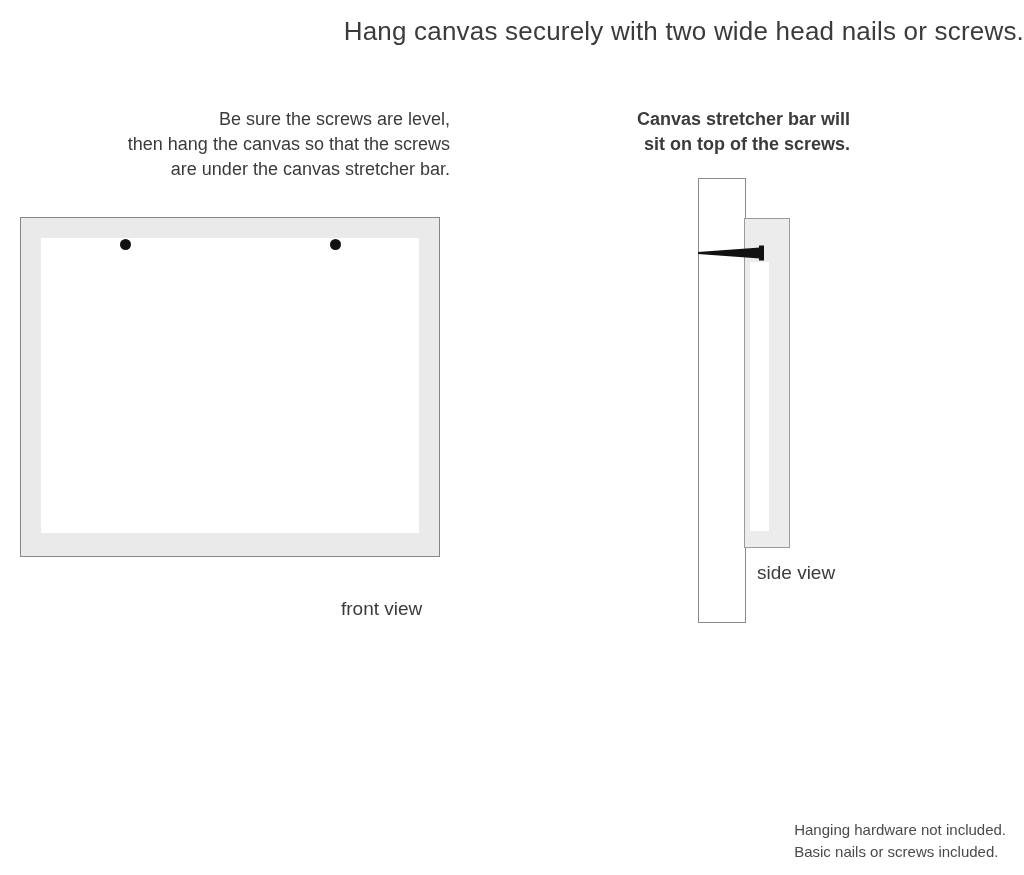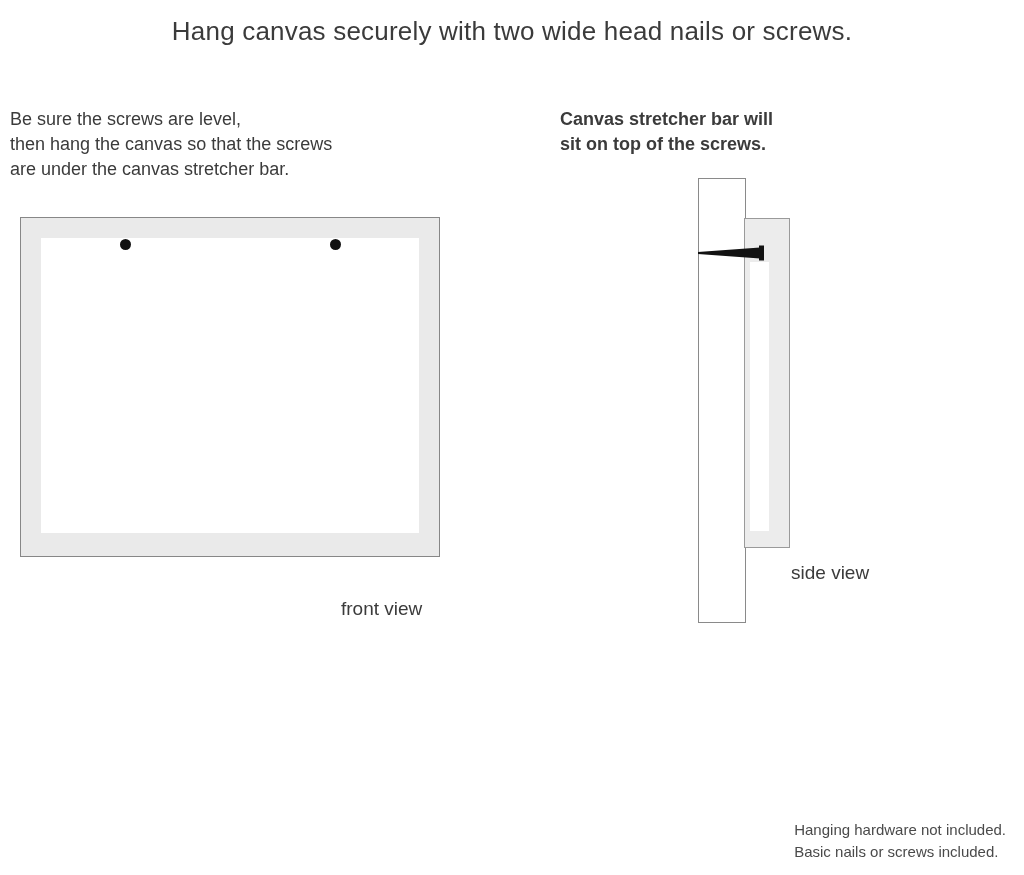--- a/index.html
+++ b/index.html
@@ -16,34 +16,34 @@
     color: #3a3a3a;
     -webkit-font-smoothing: antialiased;
   }
 
   
   #title {
     position: absolute;
     left: 0;
     top: 16px;
     width: 1024px;
-    text-align: center;
+    text-align: right;
     font-size: 26px;
     font-weight: 400;
     letter-spacing: 0.2px;
     color: #3b3b3b;
     white-space: nowrap;
   }
 
   
   .caption {
     position: absolute;
     font-size: 18px;
     line-height: 25px;
-    text-align: left;
+    text-align: right;
     color: #3b3b3b;
   }
   #caption-front {
     left: 10px;
     top: 107px;
     width: 440px;
   }
   #caption-side {
     left: 560px;
     top: 107px;
@@ -53,21 +53,21 @@
   .caption .cap-line { display: block; white-space: nowrap; }
 
   
   .view-label {
     position: absolute;
     font-size: 19px;
     color: #3b3b3b;
     white-space: nowrap;
   }
   #label-front-view { left: 341px; top: 561px; margin-top: 37px; }
-  #label-side-view  { left: 791px; top: 562px; }
+  #label-side-view  { left: 757px; top: 562px; }
 
   
   #front-view {
     position: absolute;
     left: 20px;
     top: 217px;
     width: 420px;
     height: 340px;
   }
   #front-frame {

